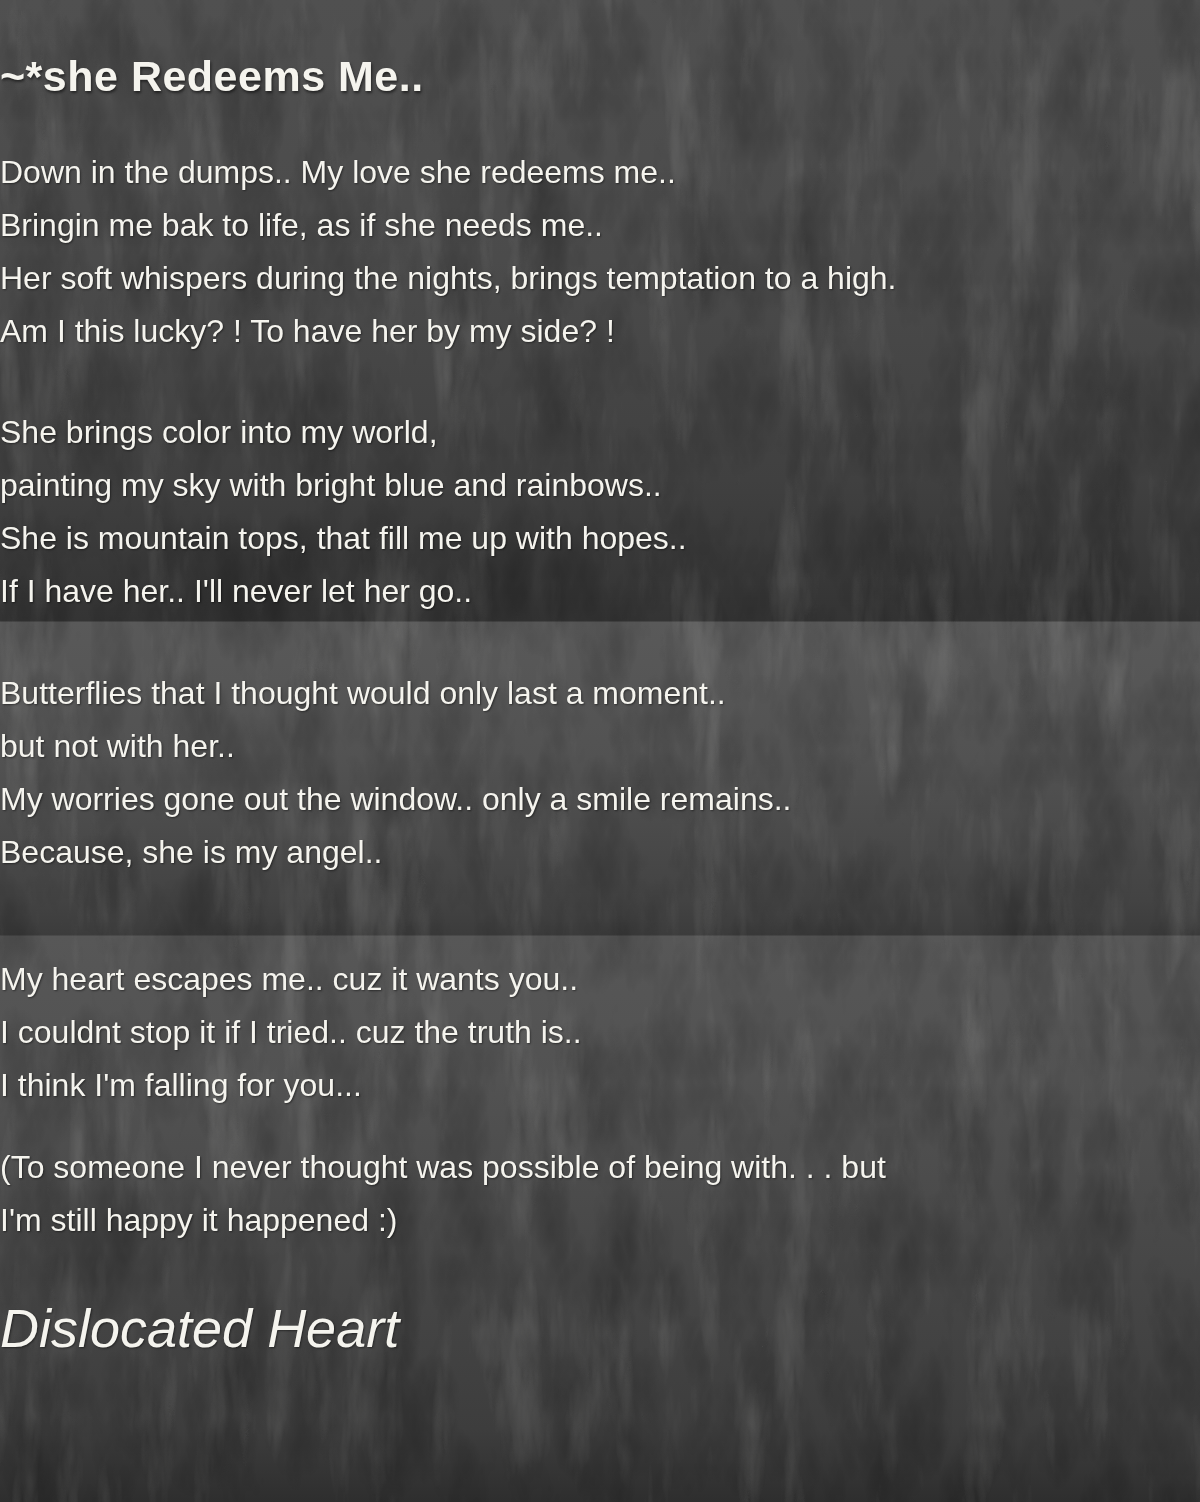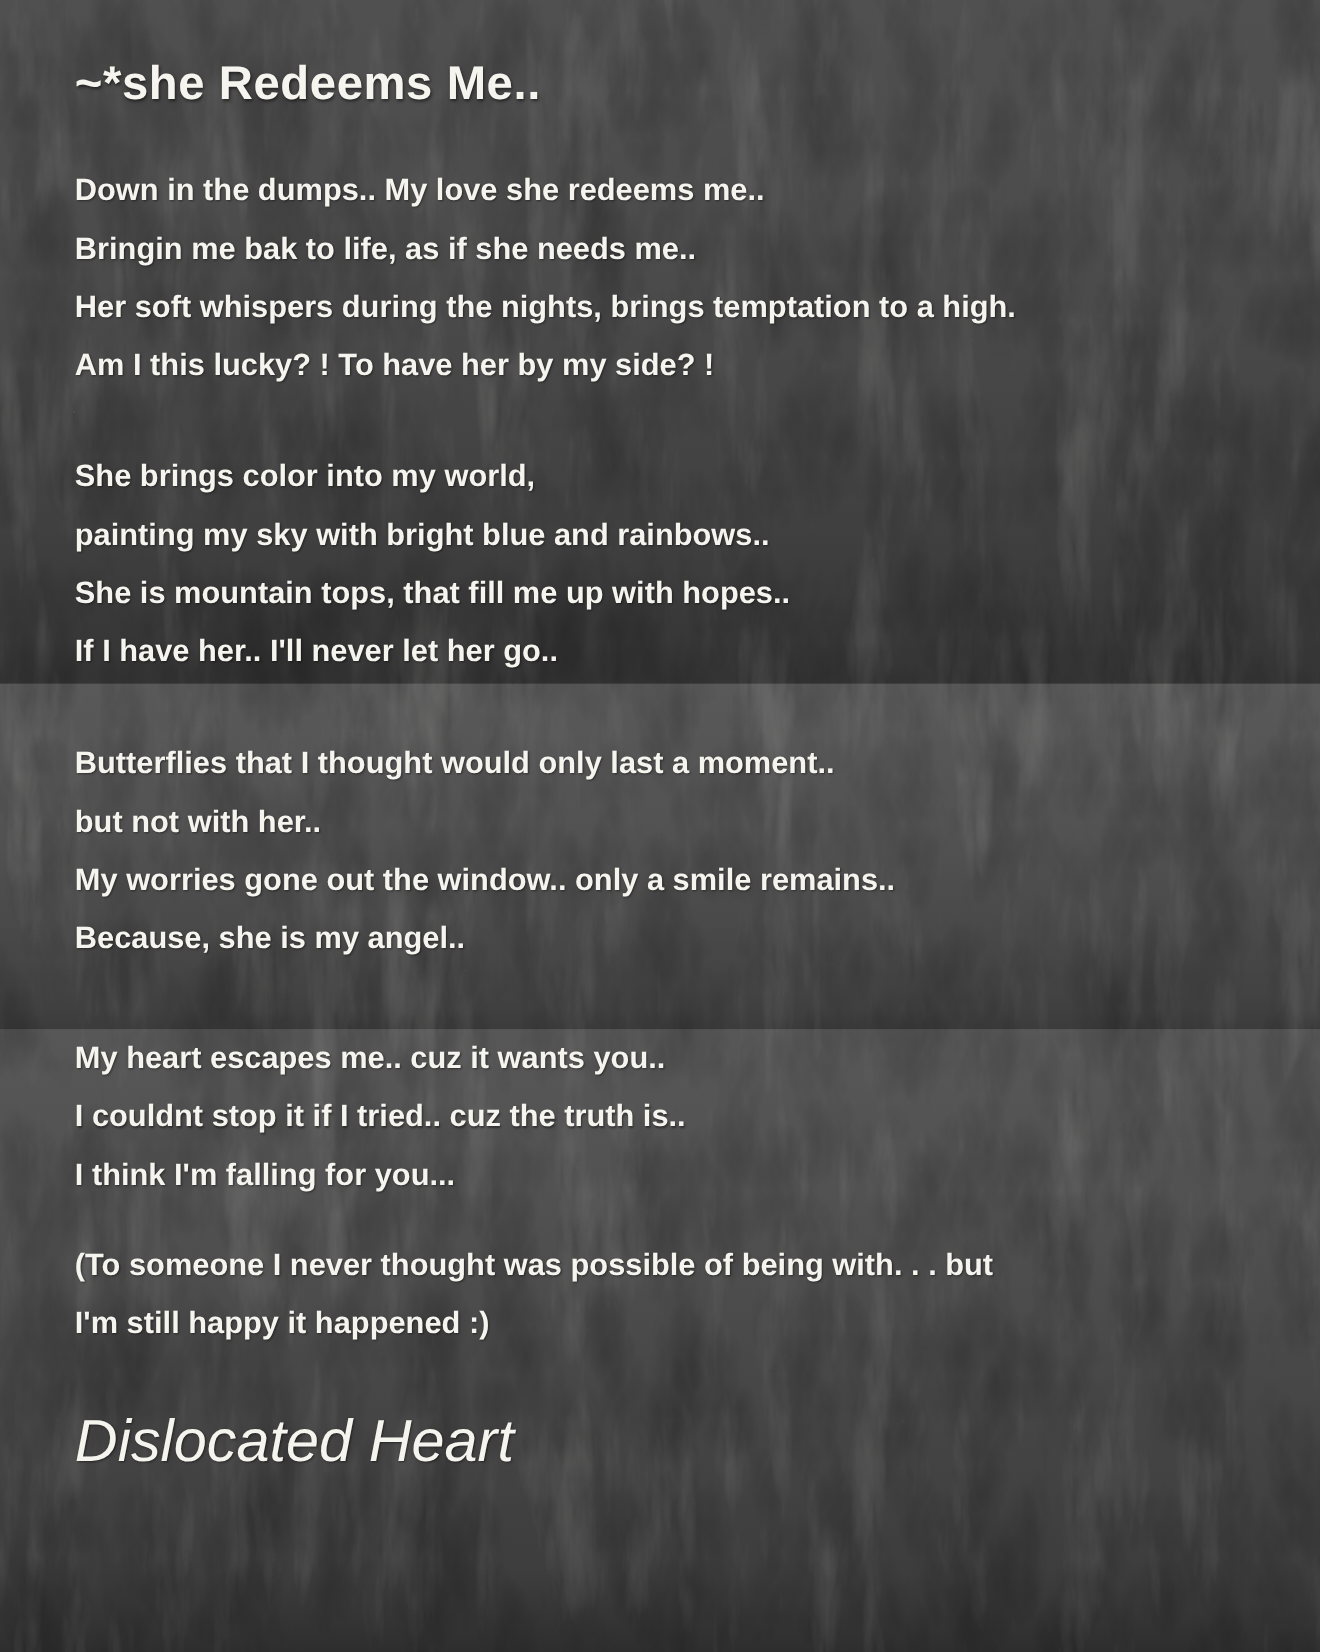--- a/index.html
+++ b/index.html
@@ -37,50 +37,49 @@
   }
   .tex {
     position: absolute;
     inset: 0;
     display: block;
   }
 
   .content {
     position: absolute;
     inset: 0;
-    padding-left: 68px;
     box-sizing: border-box;
     color: #f5f4ee;
   }
 
   h1.title {
     margin: 50px 0 0 0;
     font-size: 43px;
     line-height: 53px;
     font-weight: bold;
     letter-spacing: 0.5px;
     white-space: nowrap;
     text-shadow: 1px 2px 3px rgba(0,0,0,0.55);
   }
 
   .stanza {
     margin: 0;
   }
   .stanza .line {
-    font-size: 28px;
+    font-size: 32px;
     line-height: 53px;
-    font-weight: bold;
+    font-weight: normal;
     white-space: nowrap;
     text-shadow: 1px 1px 2px rgba(0,0,0,0.45);
   }
   
   .stanza:nth-child(1) { margin-top: 43px; }
   .stanza:nth-child(2) { margin-top: 48px; }
   .stanza:nth-child(3) { margin-top: 49px; }
-  .stanza:nth-child(4) { margin-top: 56px; }
+  .stanza:nth-child(4) { margin-top: 74px; }
   .stanza:nth-child(5) { margin-top: 29px; }
 
   .author {
     margin-top: 55px;
     font-size: 54px;
     line-height: 53px;
     font-style: italic;
     font-weight: normal;
     white-space: nowrap;
     text-shadow: 1px 1px 2px rgba(0,0,0,0.45);

